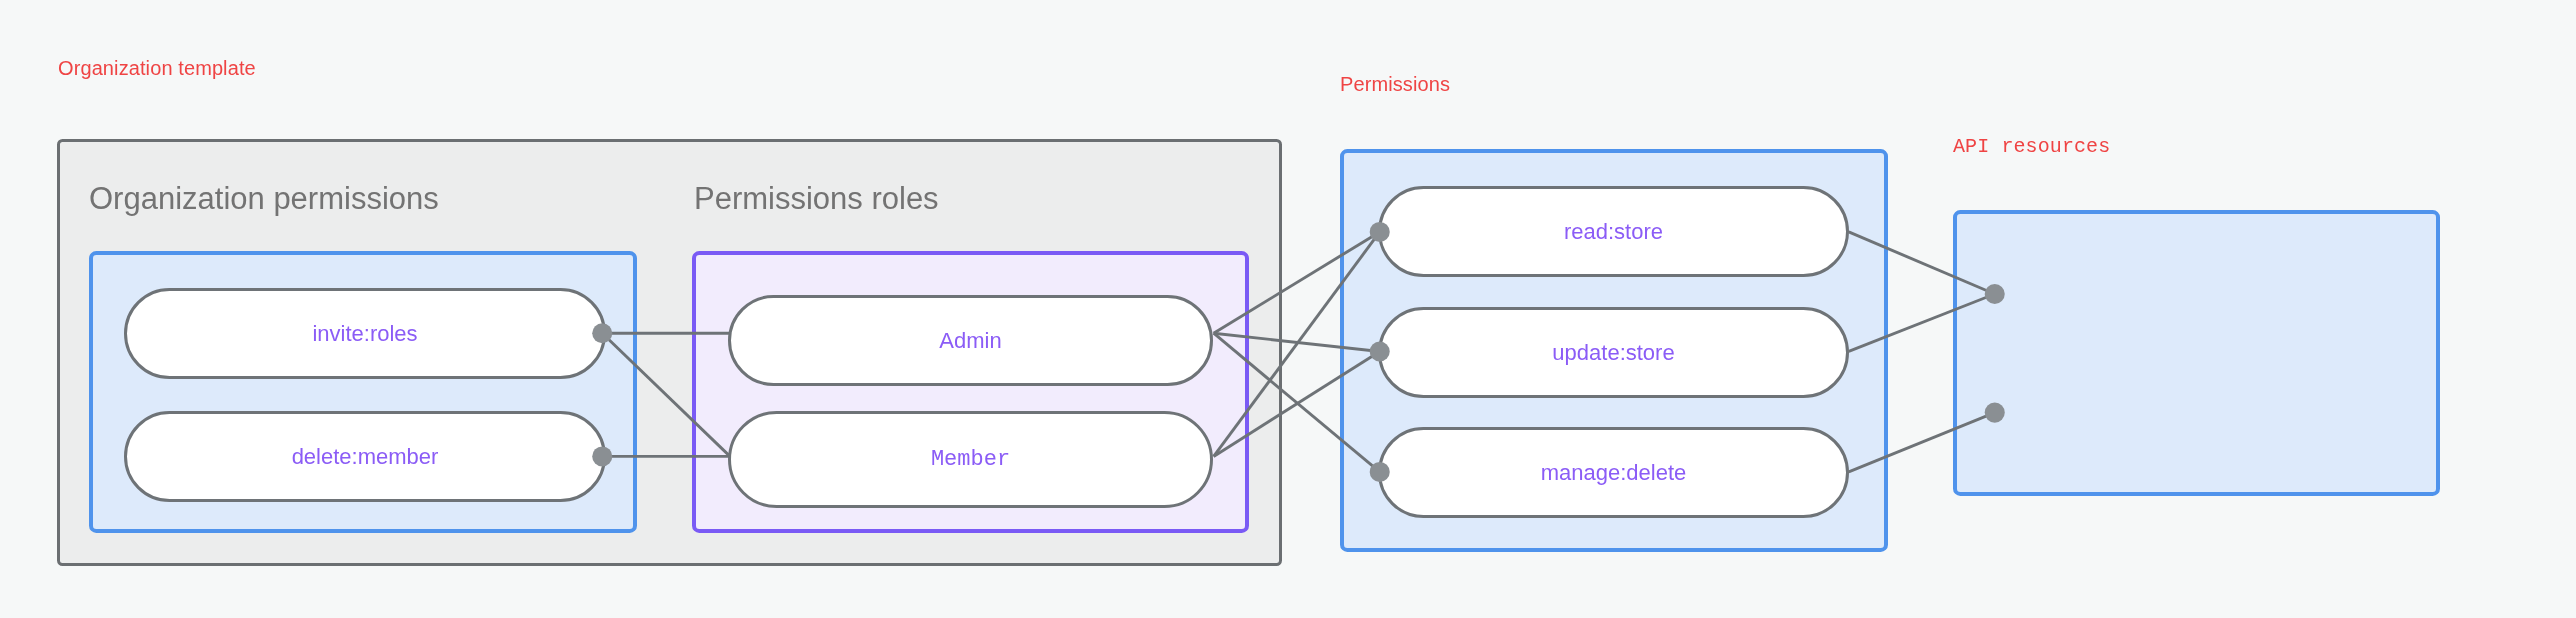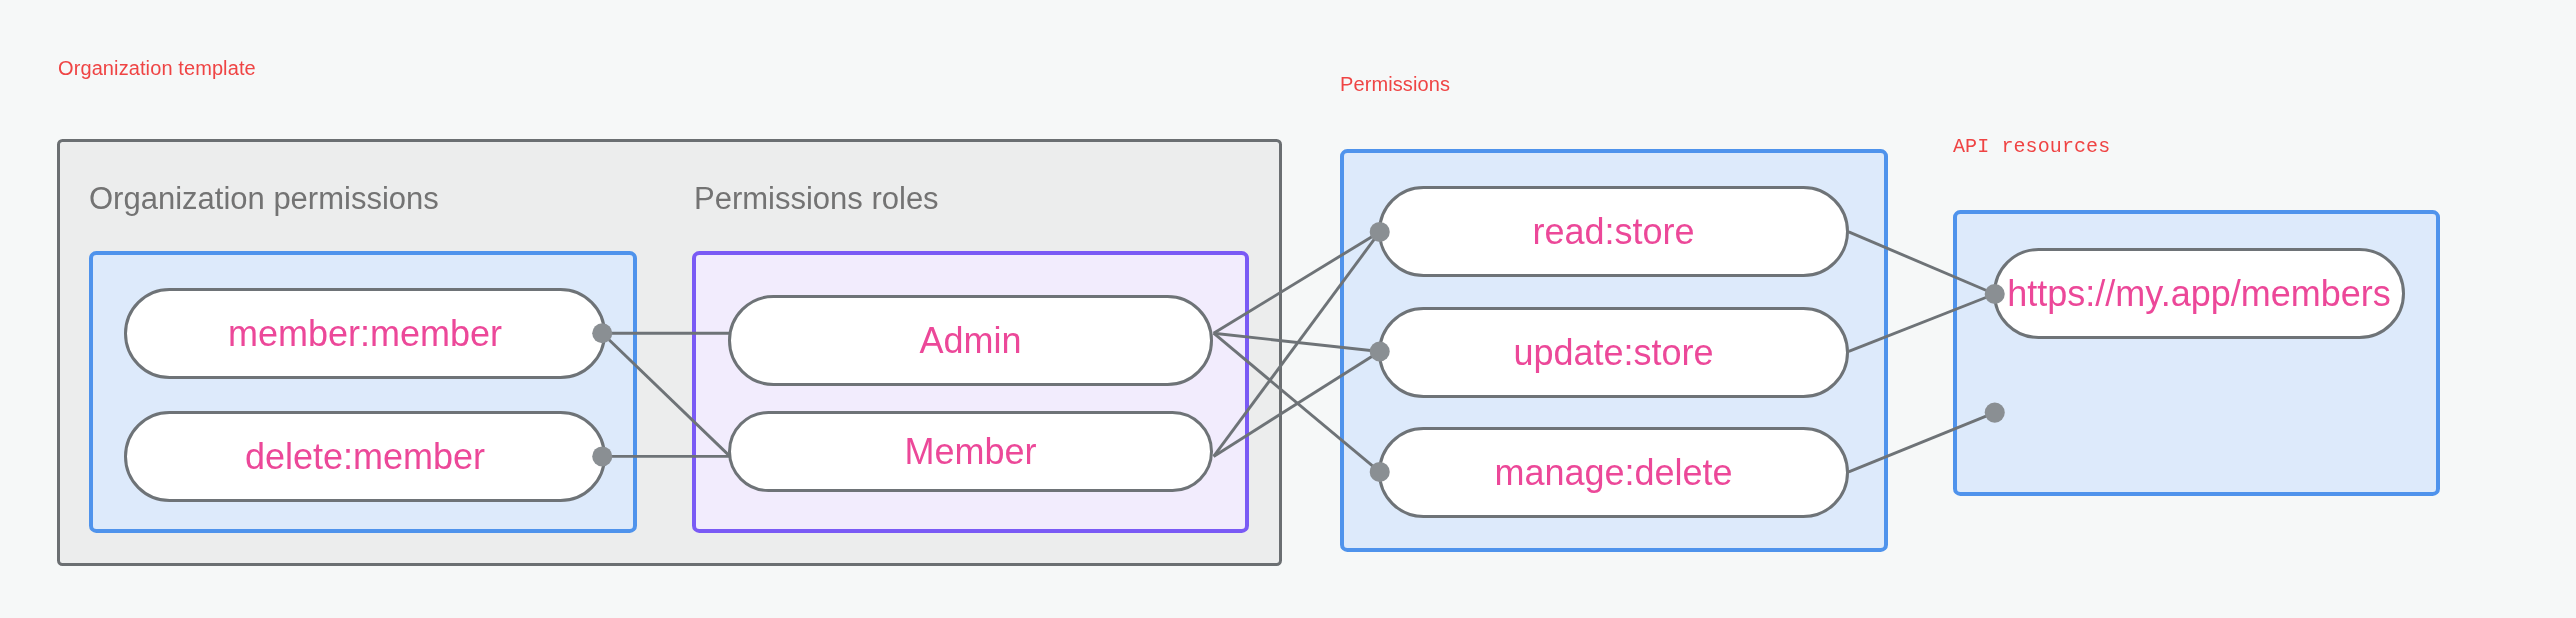--- a/index.html
+++ b/index.html
@@ -68,22 +68,22 @@
   
   .node {
     position: absolute;
     box-sizing: border-box;
     background: #ffffff;
     border: 3.7px solid #6e7377;
     border-radius: 49px;
     display: flex;
     align-items: center;
     justify-content: center;
-    font-size: 36px;
-    color: #ec4899;
+    font-size: 22px;
+    color: #8b5cf6;
     white-space: nowrap;
     z-index: 4;
   }
   .subgroup-title {
     position: absolute;
     font-size: 31px;
     color: #737373;
     white-space: nowrap;
     z-index: 3;
     text-align: right;
@@ -140,31 +140,30 @@
 
     <circle class="edge-dot" cx="660" cy="365" r="11"></circle>
     <circle class="edge-dot" cx="660" cy="500" r="11"></circle>
     <circle class="edge-dot" cx="1512" cy="254" r="11"></circle>
     <circle class="edge-dot" cx="1512" cy="385" r="11"></circle>
     <circle class="edge-dot" cx="1512" cy="517" r="11"></circle>
     <circle class="edge-dot" cx="2186" cy="322" r="11"></circle>
     <circle class="edge-dot" cx="2186" cy="452" r="11"></circle>
   </svg>
 
-  <div class="node" style="left:124px; top:288px; width:482px; height:91px;">member:member</div>
+  <div class="node" style="left:124px; top:288px; width:482px; height:91px;">invite:roles</div>
 
   <div class="node" style="left:124px; top:411px; width:482px; height:91px;">delete:member</div>
 
   <div class="node" style="left:728px; top:295px; width:485px; height:91px;">Admin</div>
 
-  <div class="node" style="left:728px; top:411px; width:485px; height:81px;">Member</div>
+  <div class="node" style="left:728px; top:411px; width:485px; height:97px;font-family:Liberation Mono, monospace;">Member</div>
 
   <div class="node" style="left:1378px; top:186px; width:471px; height:91px;">read:store</div>
 
   <div class="node" style="left:1378px; top:307px; width:471px; height:91px;">update:store</div>
 
   <div class="node" style="left:1378px; top:427px; width:471px; height:91px;">manage:delete</div>
 
-  <div class="node" style="left:1993px; top:248px; width:412px; height:91px;">https://my.app/members</div>
 
 
 </div>
 
 
 </body></html>

